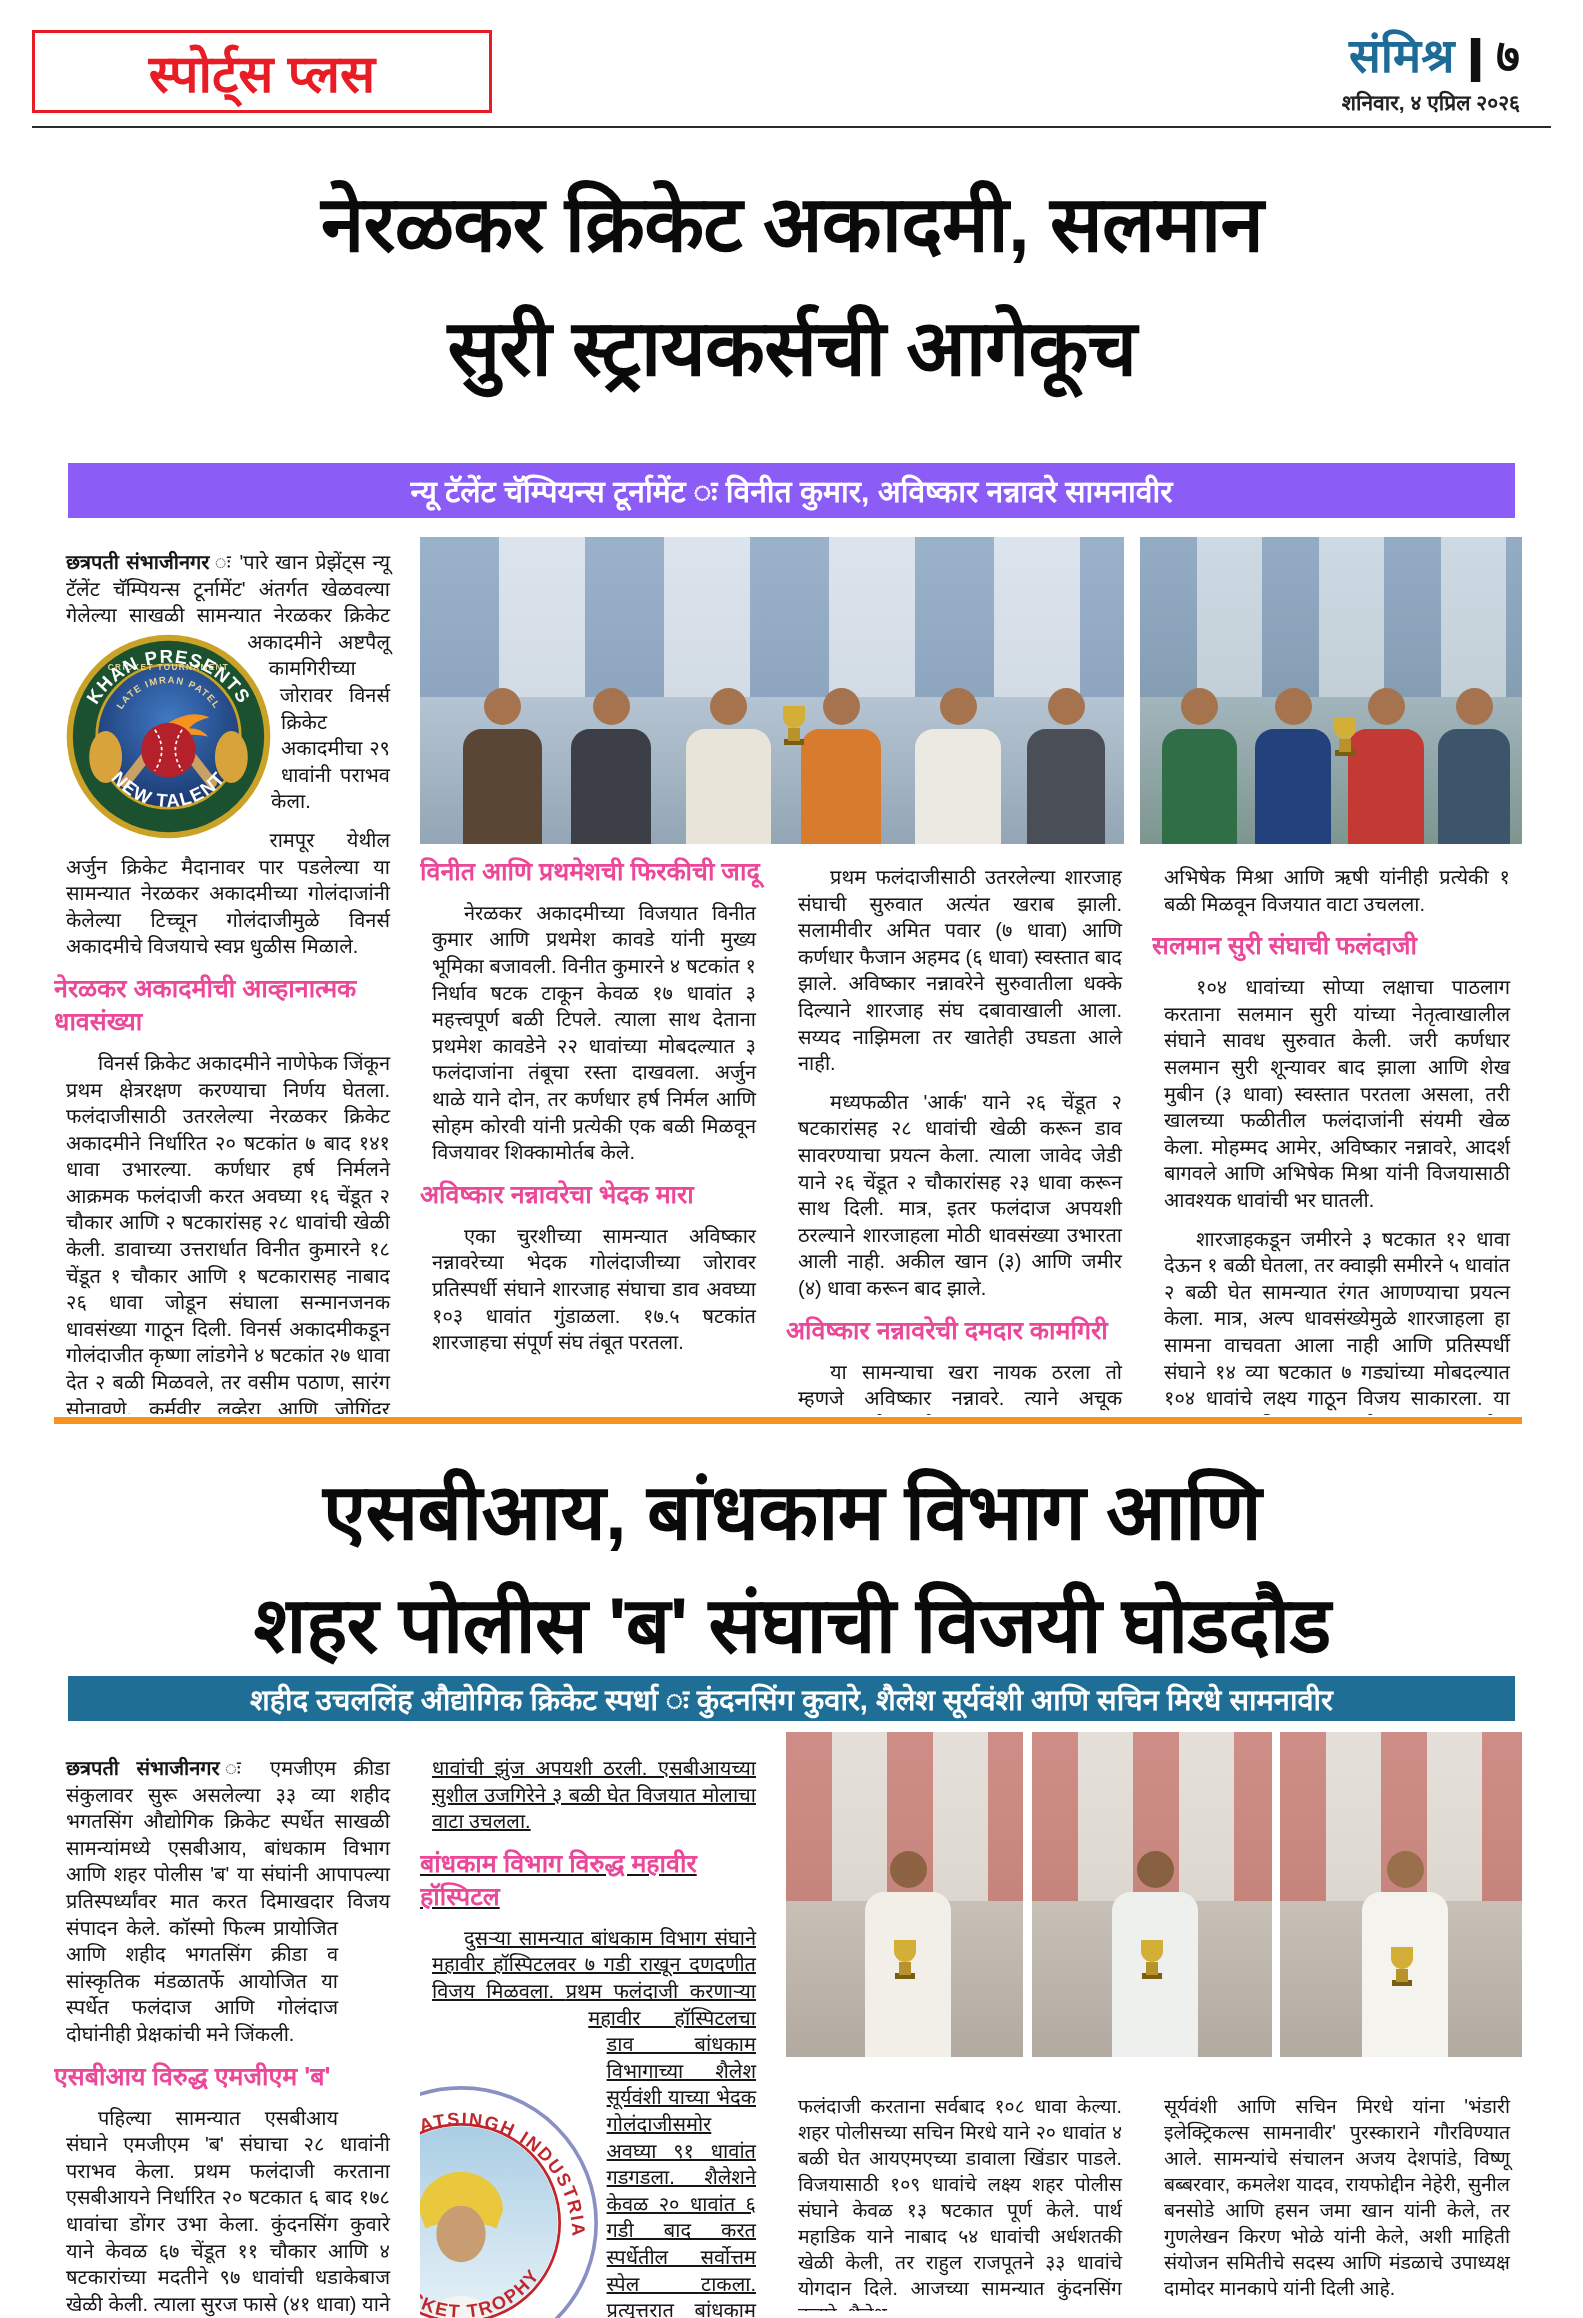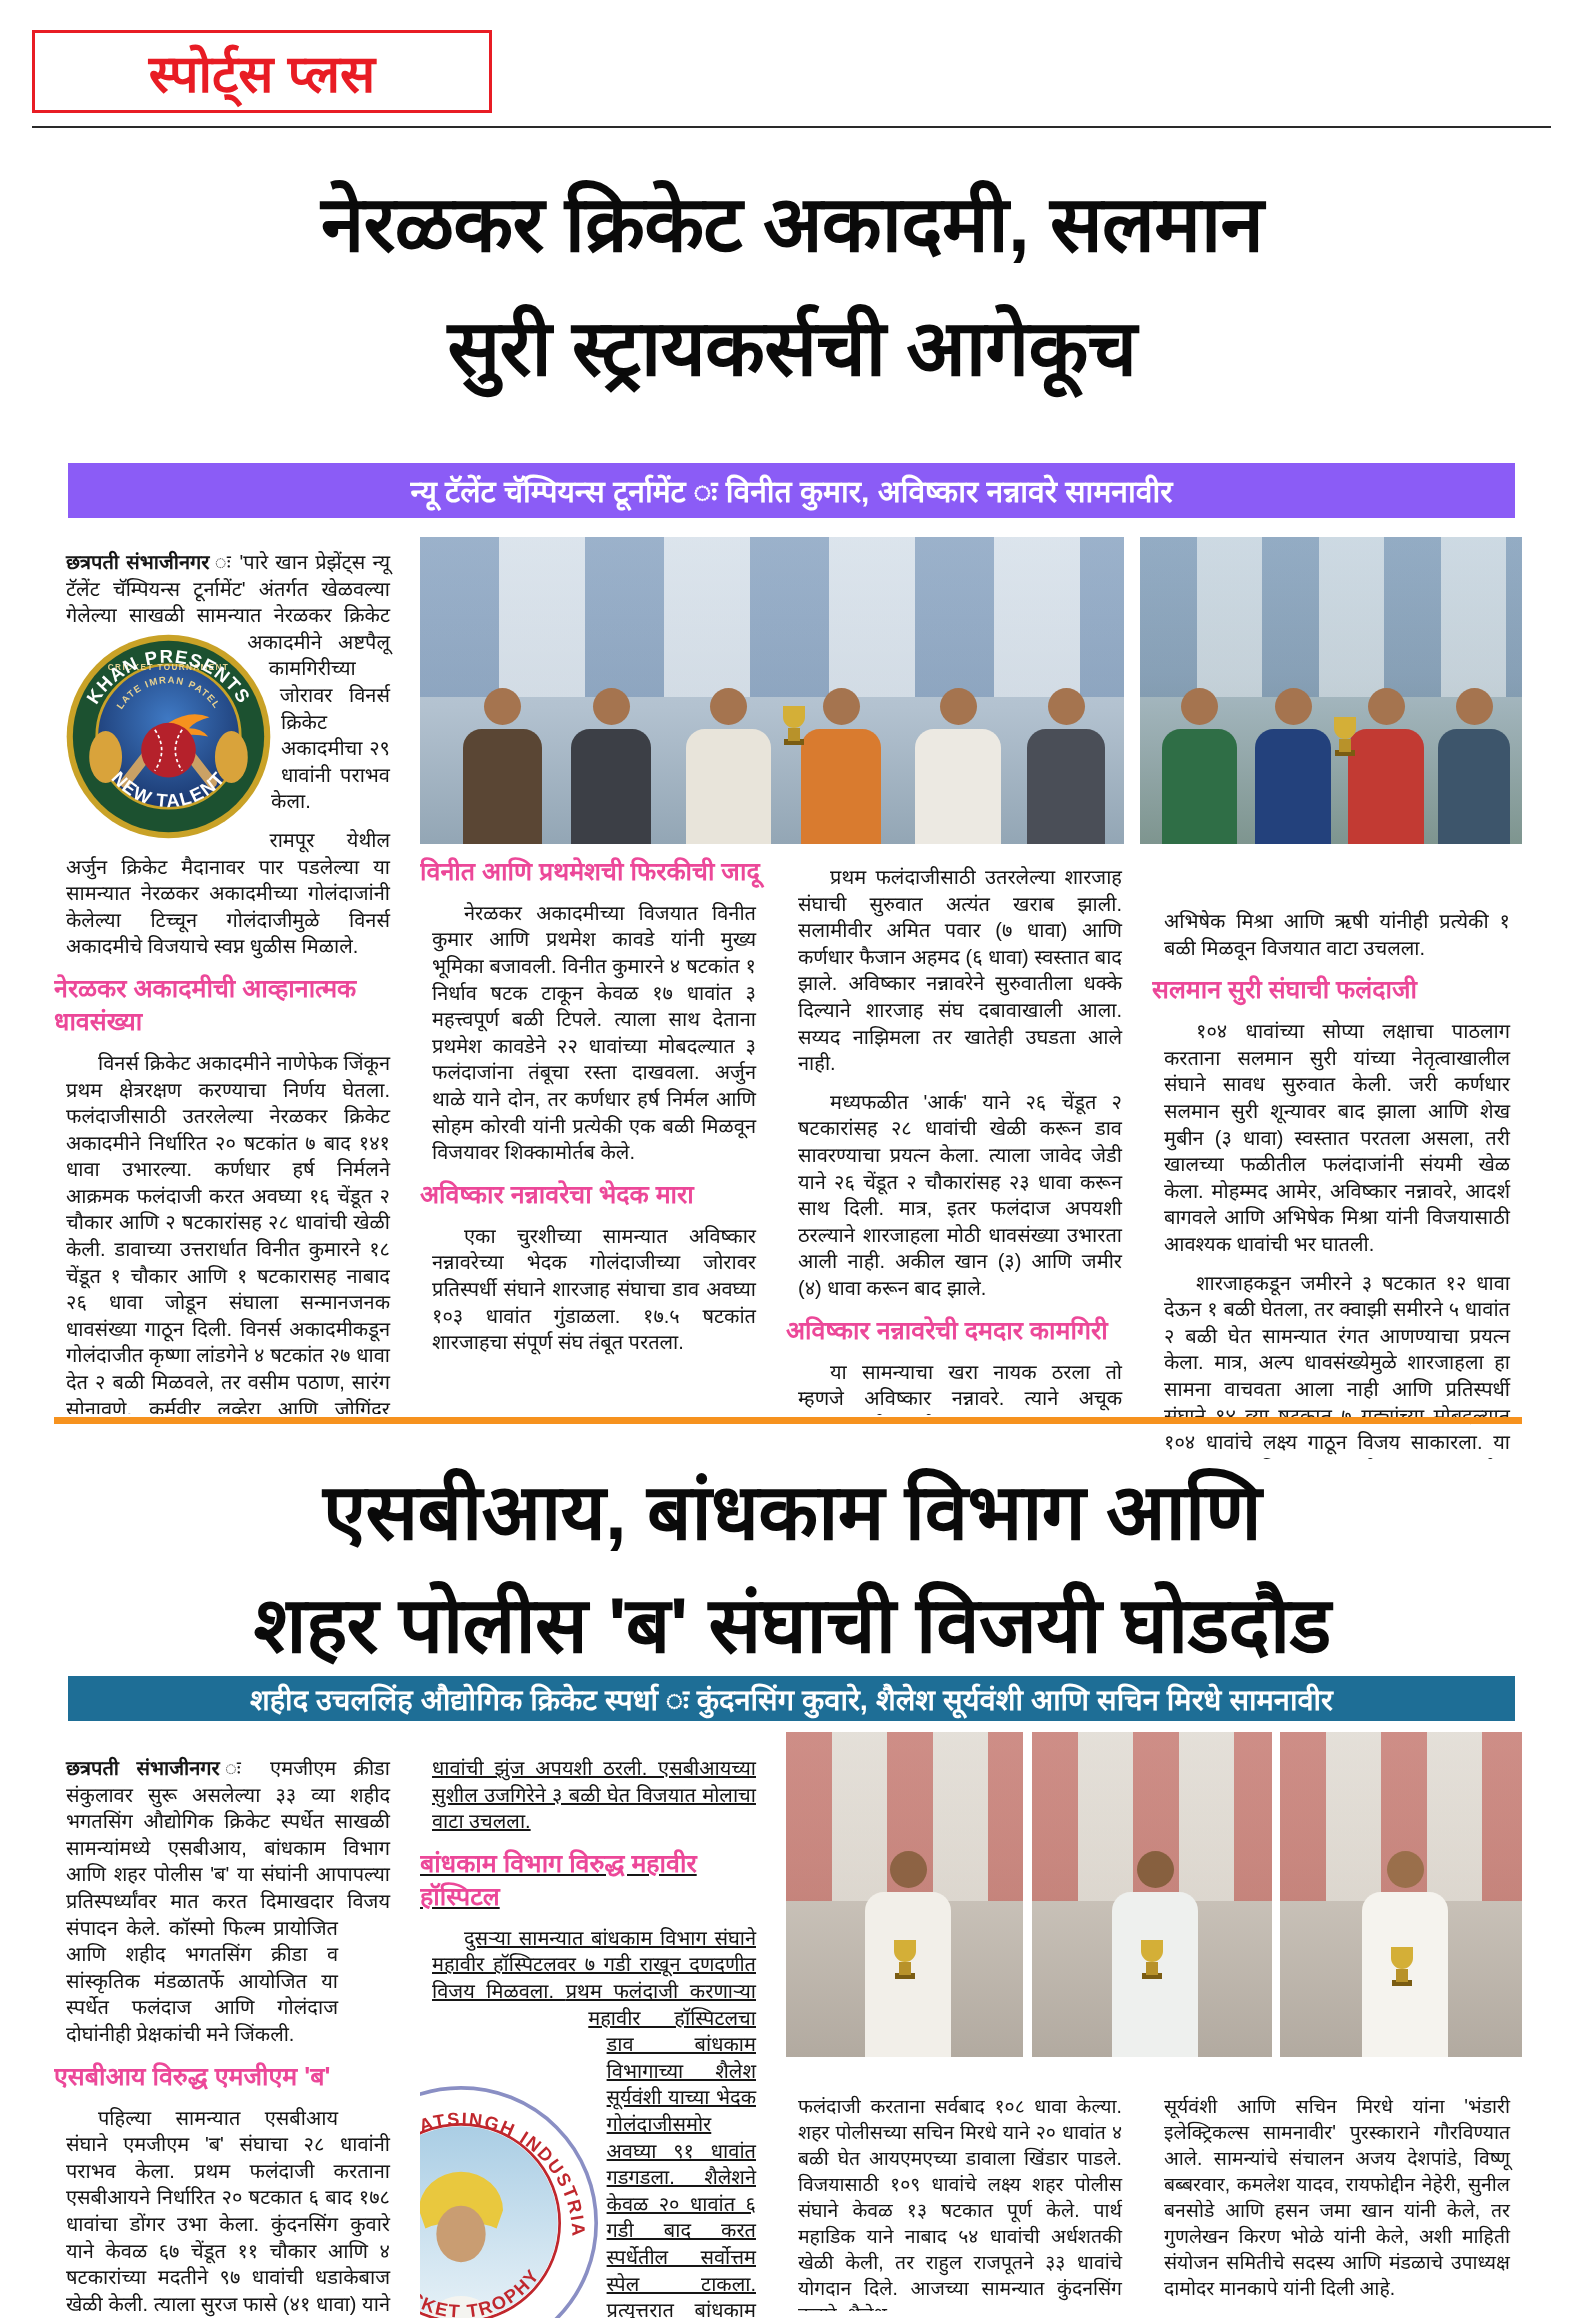--- a/index.html
+++ b/index.html
@@ -31,21 +31,21 @@
 
   
   .col{position:absolute;font-size:20px;line-height:26.6px;text-align:justify;color:#161616;overflow:hidden;}
   .col p{margin:12px;}
   .col .indent{text-indent:32px;}
   .subhead{color:#ec4899;font-weight:800;font-size:25px;line-height:33px;text-align:left;margin:2.9px 0 1.4px 0;}
   .dateline{font-weight:800;}
   .a1c1{left:54px;top:537px;width:348px;height:877px;}
   .a1c2{left:420px;top:852px;width:348px;height:563px;}
   .a1c3{left:786px;top:852px;width:348px;height:563px;}
-  .a1c4{left:1152px;top:896px;width:370px;height:563px;}
+  .a1c4{left:1152px;top:852px;width:370px;height:563px;}
   .a2c1{left:54px;top:1743px;width:348px;height:575px;}
   .a2c2{left:420px;top:1743px;width:348px;height:575px;text-decoration:underline;}
   .a2c3{left:786px;top:2081px;width:348px;height:230px;font-size:19.4px;line-height:26px;}
   .a2c4{left:1152px;top:2081px;width:370px;height:230px;font-size:19.4px;line-height:26px;}
 
   
   .khan-float{float:left;display:block;width:205px;height:207px;margin:5.7px 10px 4.3px 0;shape-outside:circle(51%);}
   .khan-float svg{width:205px;height:205px;display:block;}
   .bhagat-float{float:left;display:block;width:274px;height:274px;margin:108px 8.6px 2.9px -108px;shape-outside:circle(52%);}
   .bhagat-float svg{width:274px;height:274px;display:block;}
@@ -70,20 +70,28 @@
 
   .arc-text{font-weight:bold;letter-spacing:2px;}
 </style>
 </head>
 <body>
 
 <div class="page">
 
   <div class="masthead-box">
     <span class="masthead-text">स्पोर्ट्स प्लस</span>
+  </div>
+  <div class="head-right">
+    <div class="section-row">
+      <span class="section-name">संमिश्र</span>
+      <span class="section-bar">|</span>
+      <span class="page-number">७</span>
+    </div>
+    <div class="date-line">शनिवार, ४ एप्रिल २०२६</div>
   </div>
   <div class="head-rule"></div>
 
   <div class="headline headline-1">
     <div>नेरळकर क्रिकेट अकादमी, सलमान</div>
     <div>सुरी स्ट्रायकर्सची आगेकूच</div>
   </div>
   <div class="banner banner-1">न्यू टॅलेंट चॅम्पियन्स टूर्नामेंट ः विनीत कुमार, अविष्कार नन्नावरे सामनावीर</div>
 
   <div class="photo photo-a">

